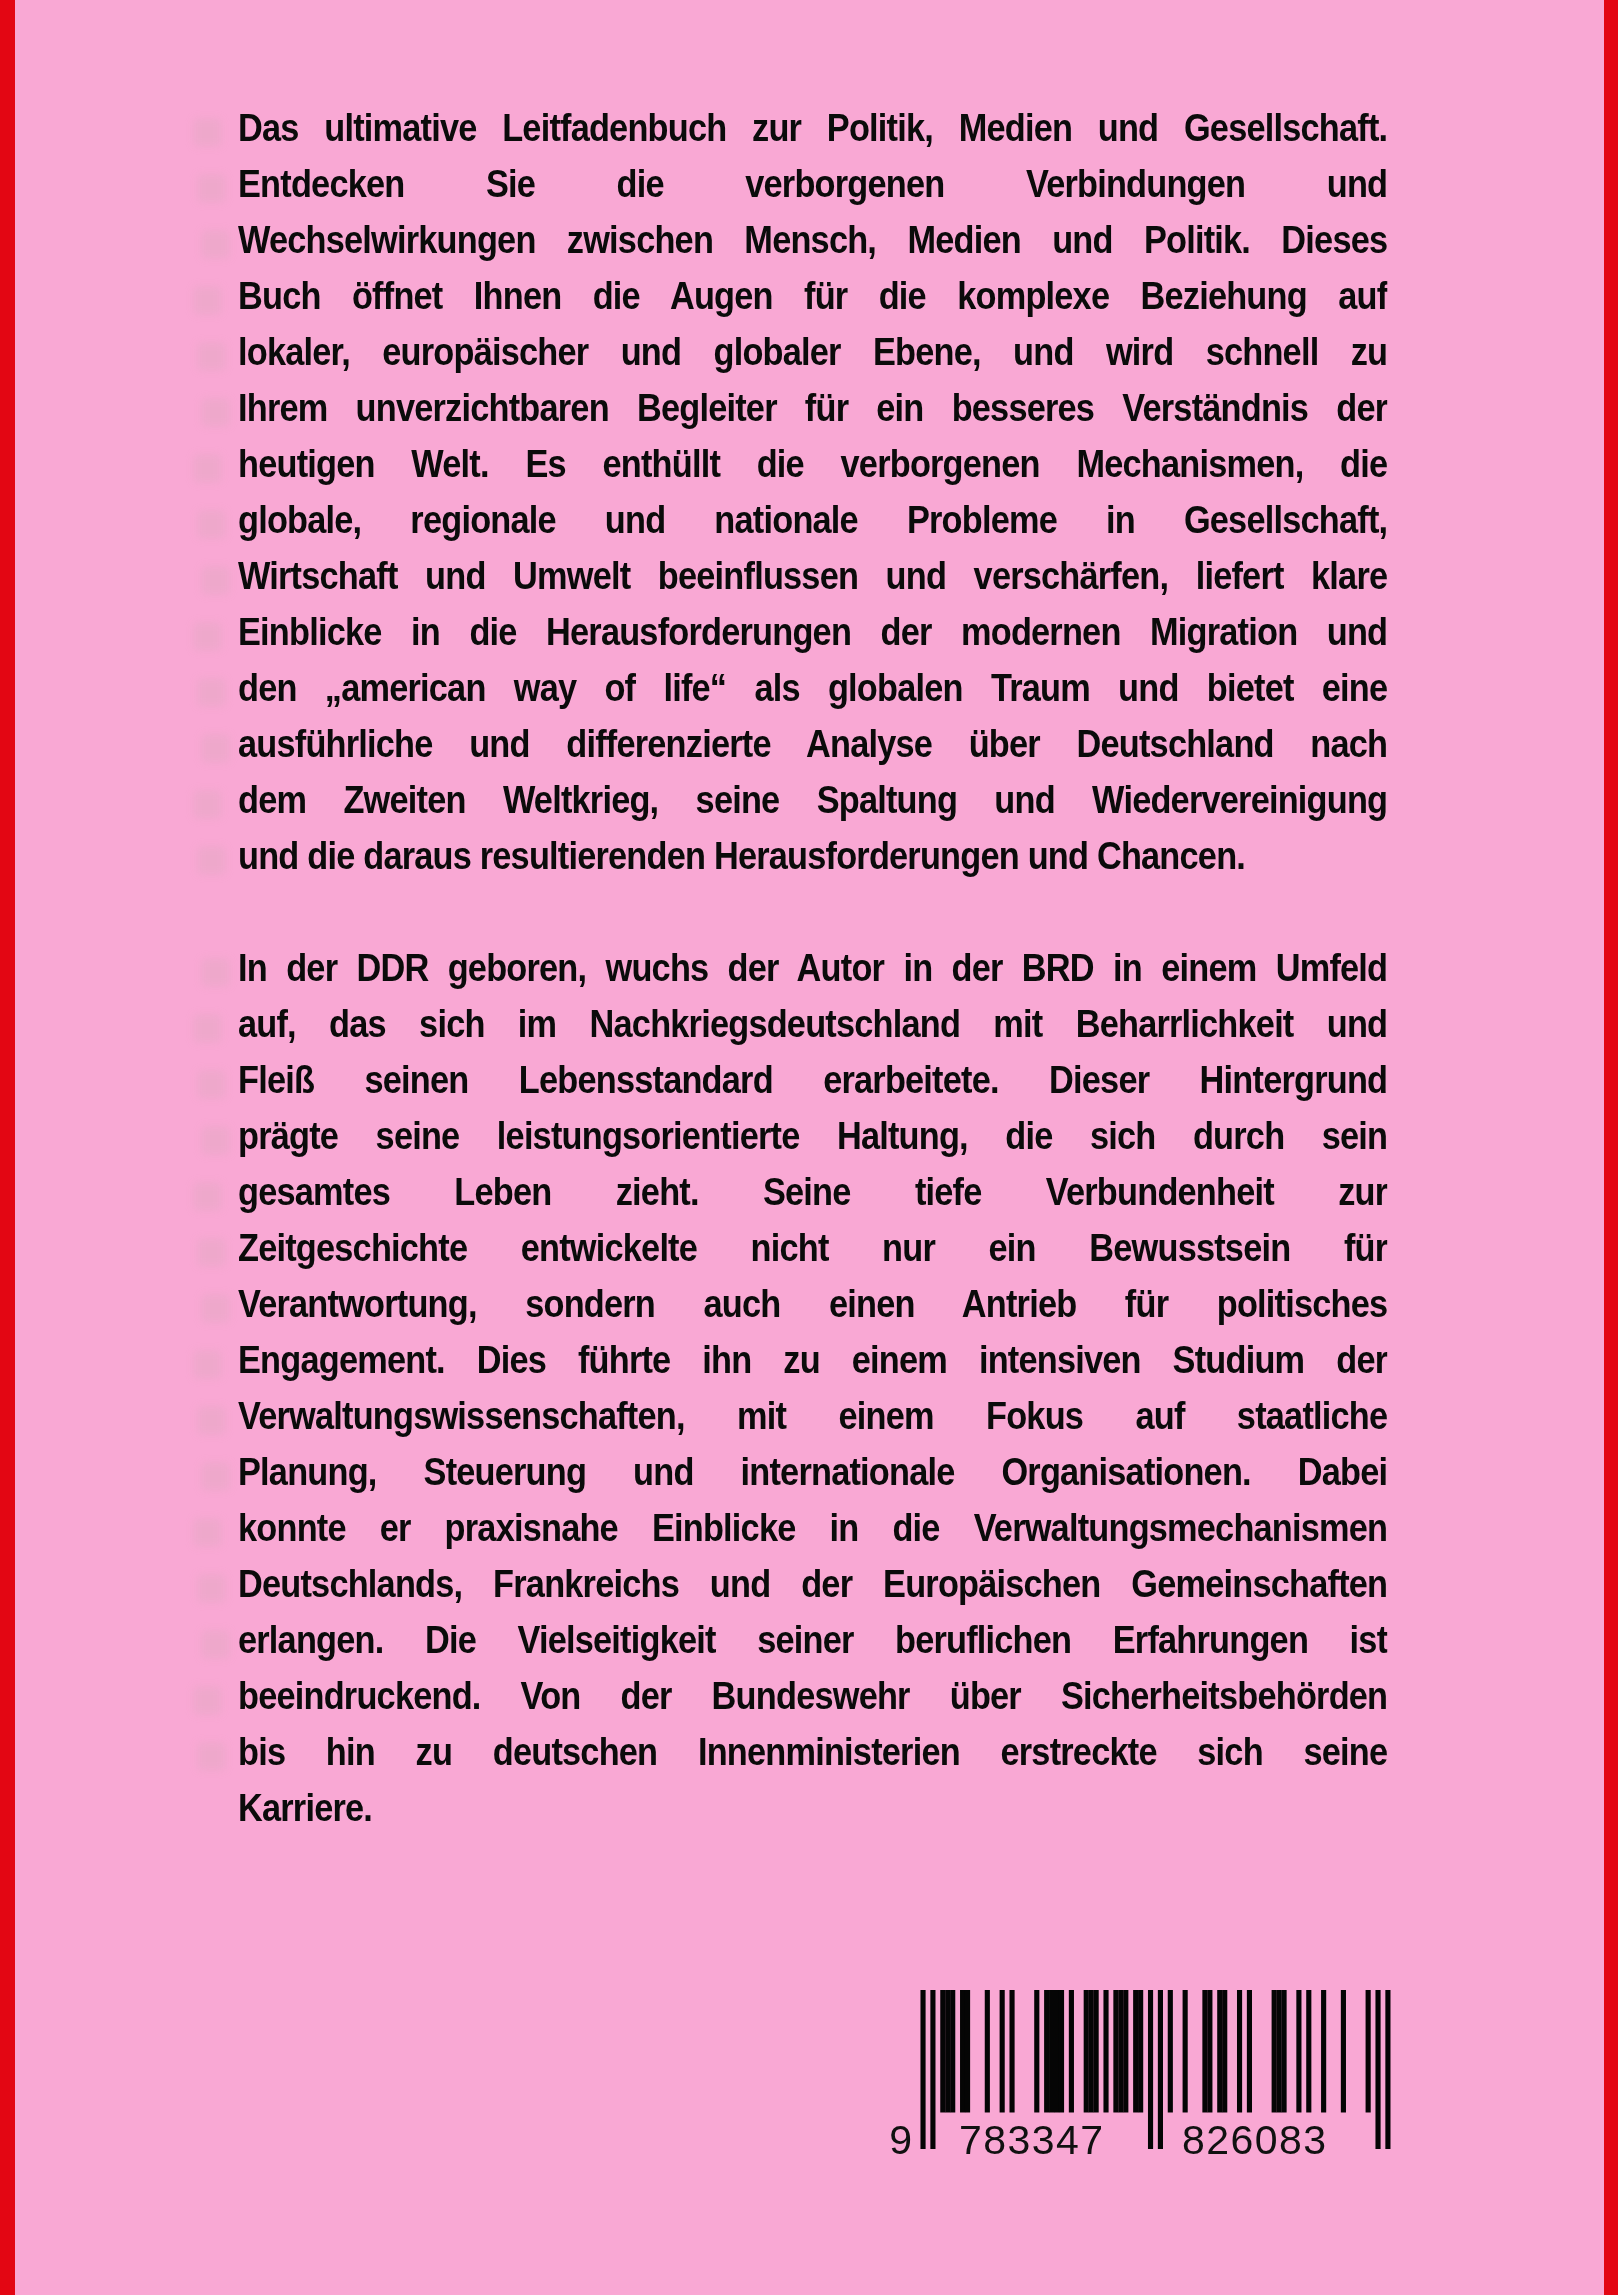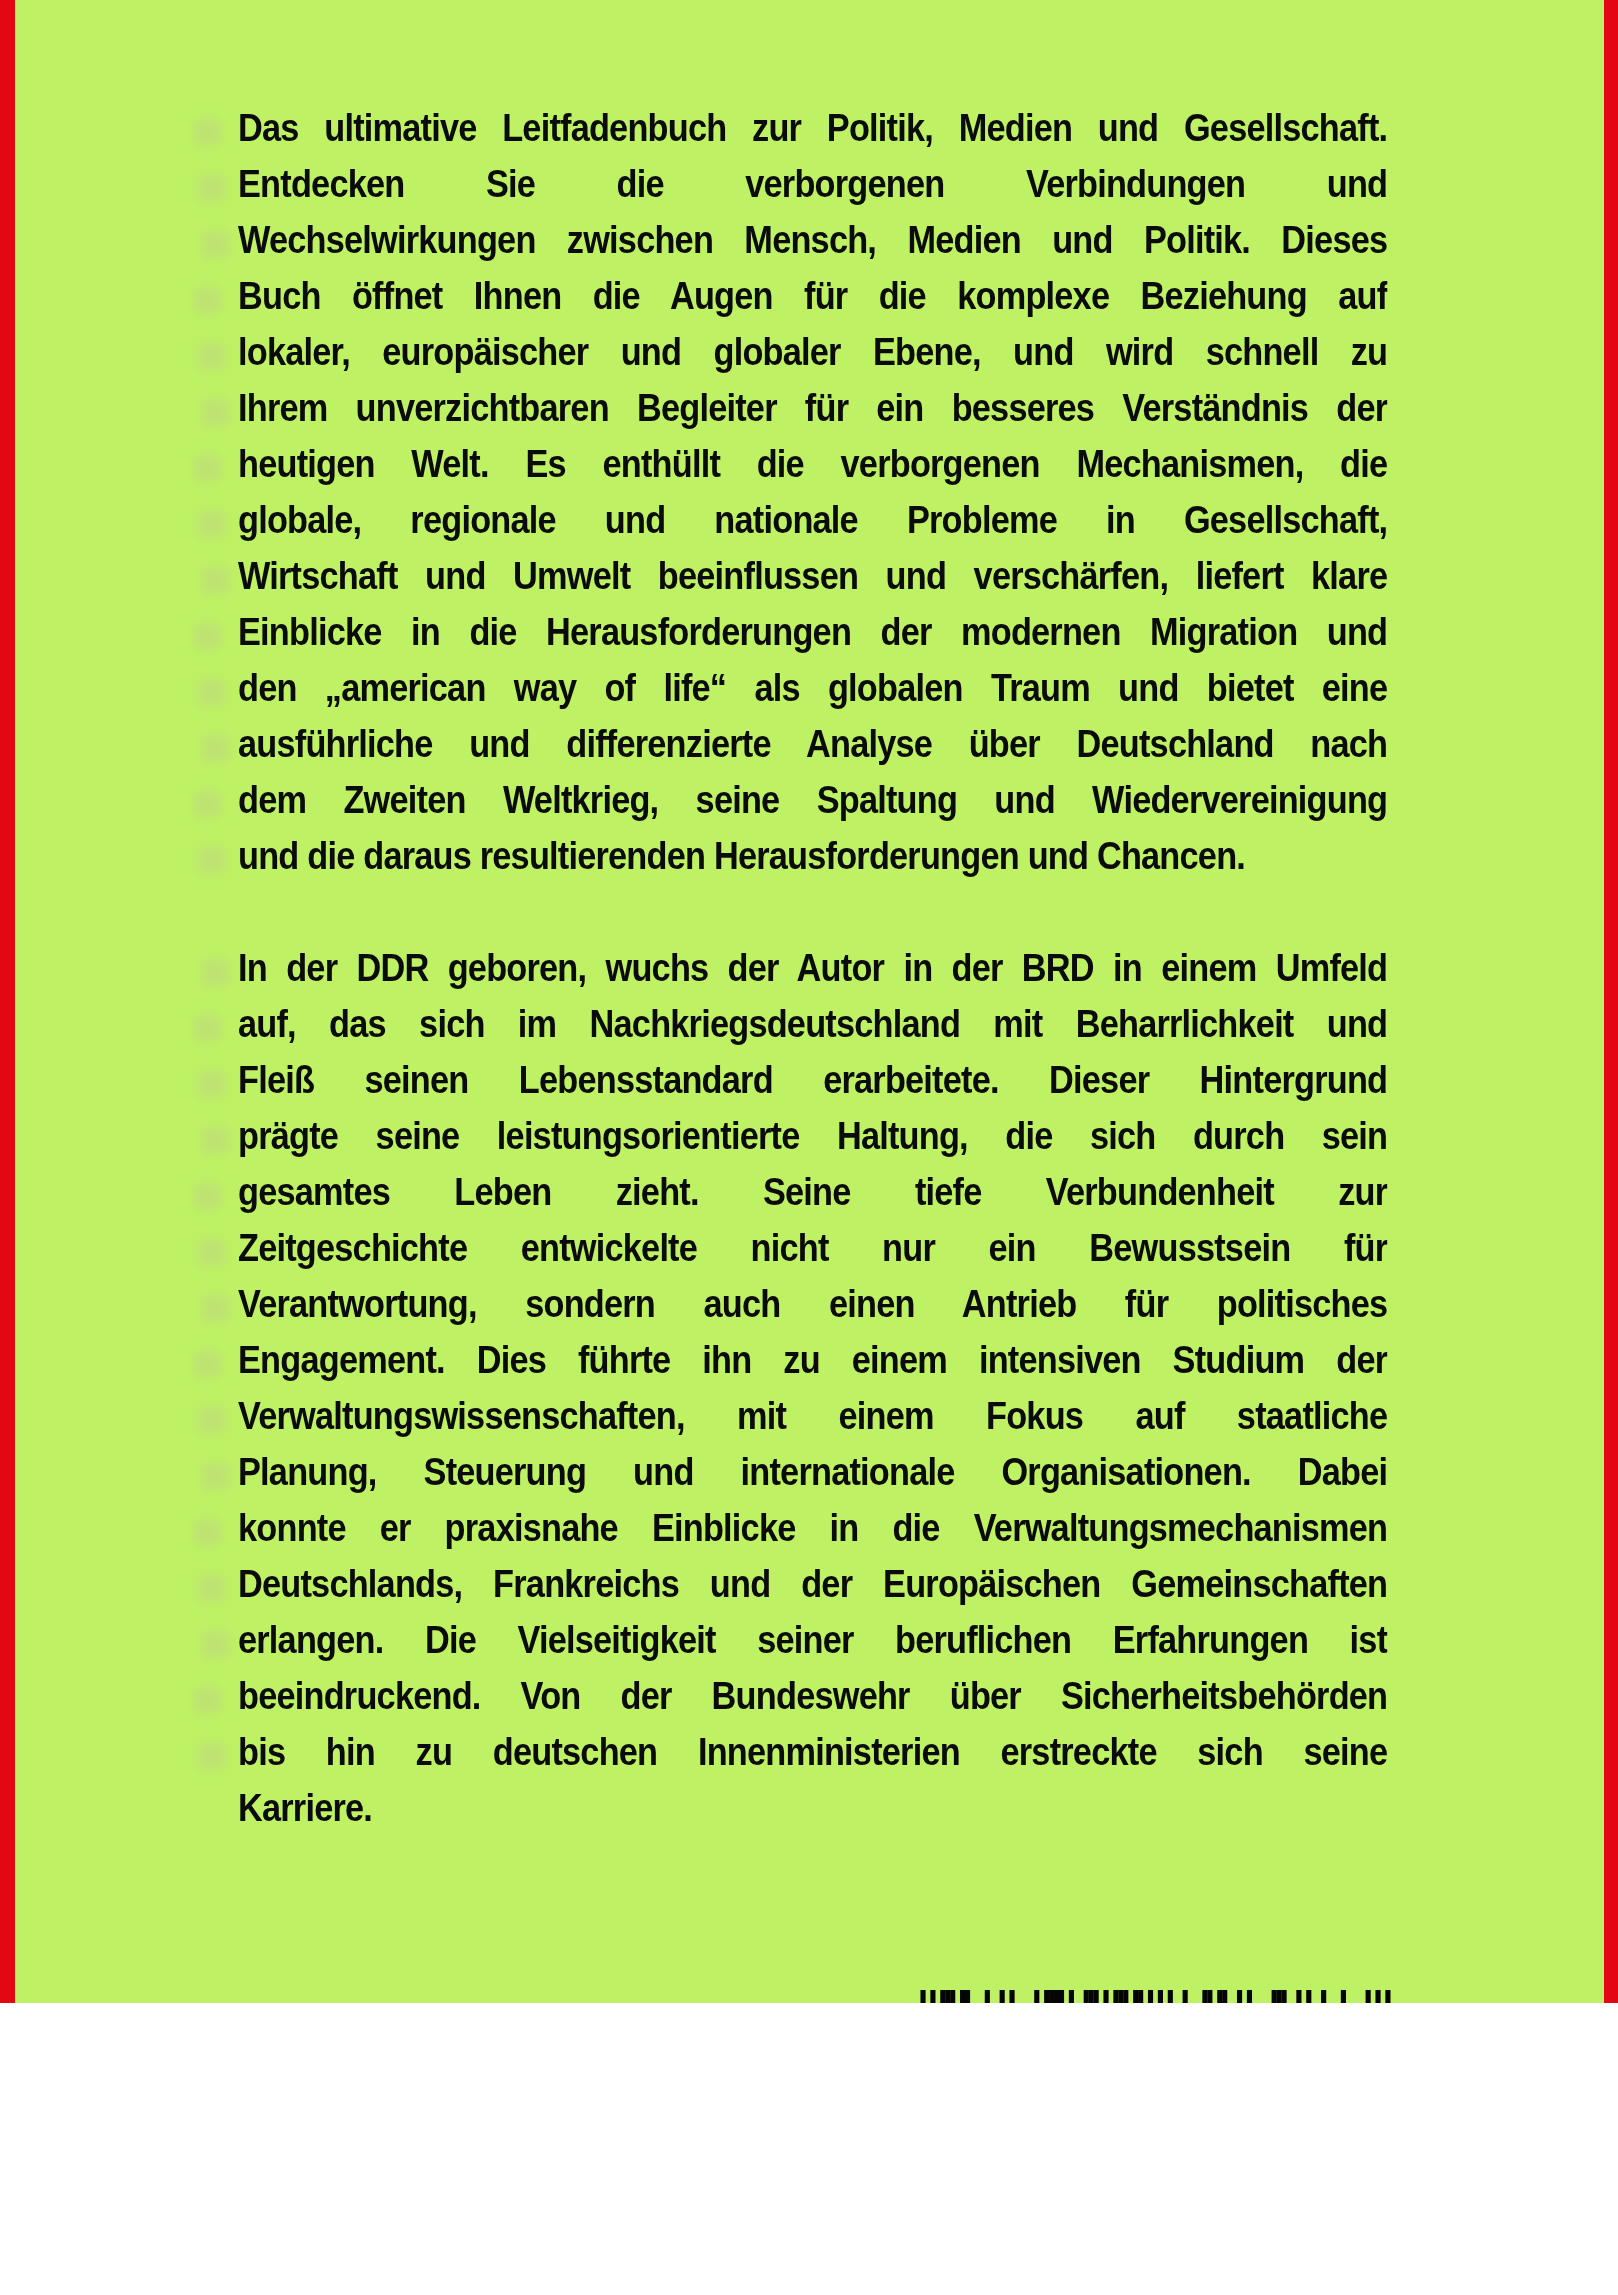--- a/index.html
+++ b/index.html
@@ -1,21 +1,21 @@
 <!DOCTYPE html>
 <html style="font-size:7.4px"><head>
 <meta charset="utf-8">
 <title>Book back cover</title>
 <style>
   html,body{margin:0;padding:0;background:#ffffff;}
   .page{
     position:relative;
     width:1619px;
-    height:2003px;
-    background:#bef264;
+    height:2295px;
+    background:#f9a8d4;
     overflow:hidden;
     font-family:"Liberation Sans","DejaVu Sans",sans-serif;
   }
   .edge{position:absolute;top:0;bottom:0;width:15px;background:#e30613;}
   .edge-left{left:0;}
   .edge-right{right:0;}
 
   
   .textblock{
     position:absolute;

